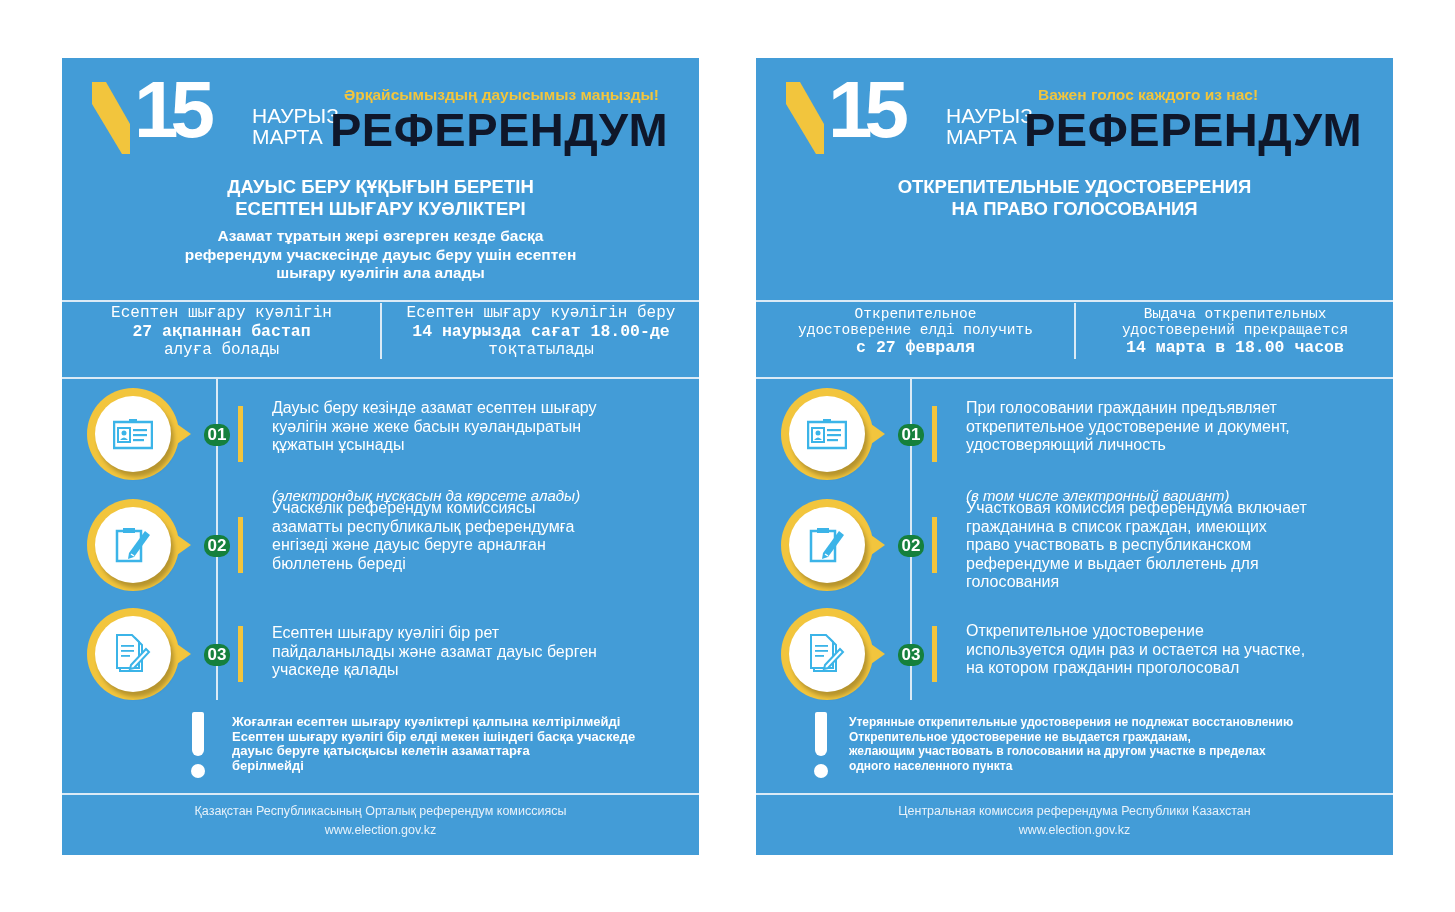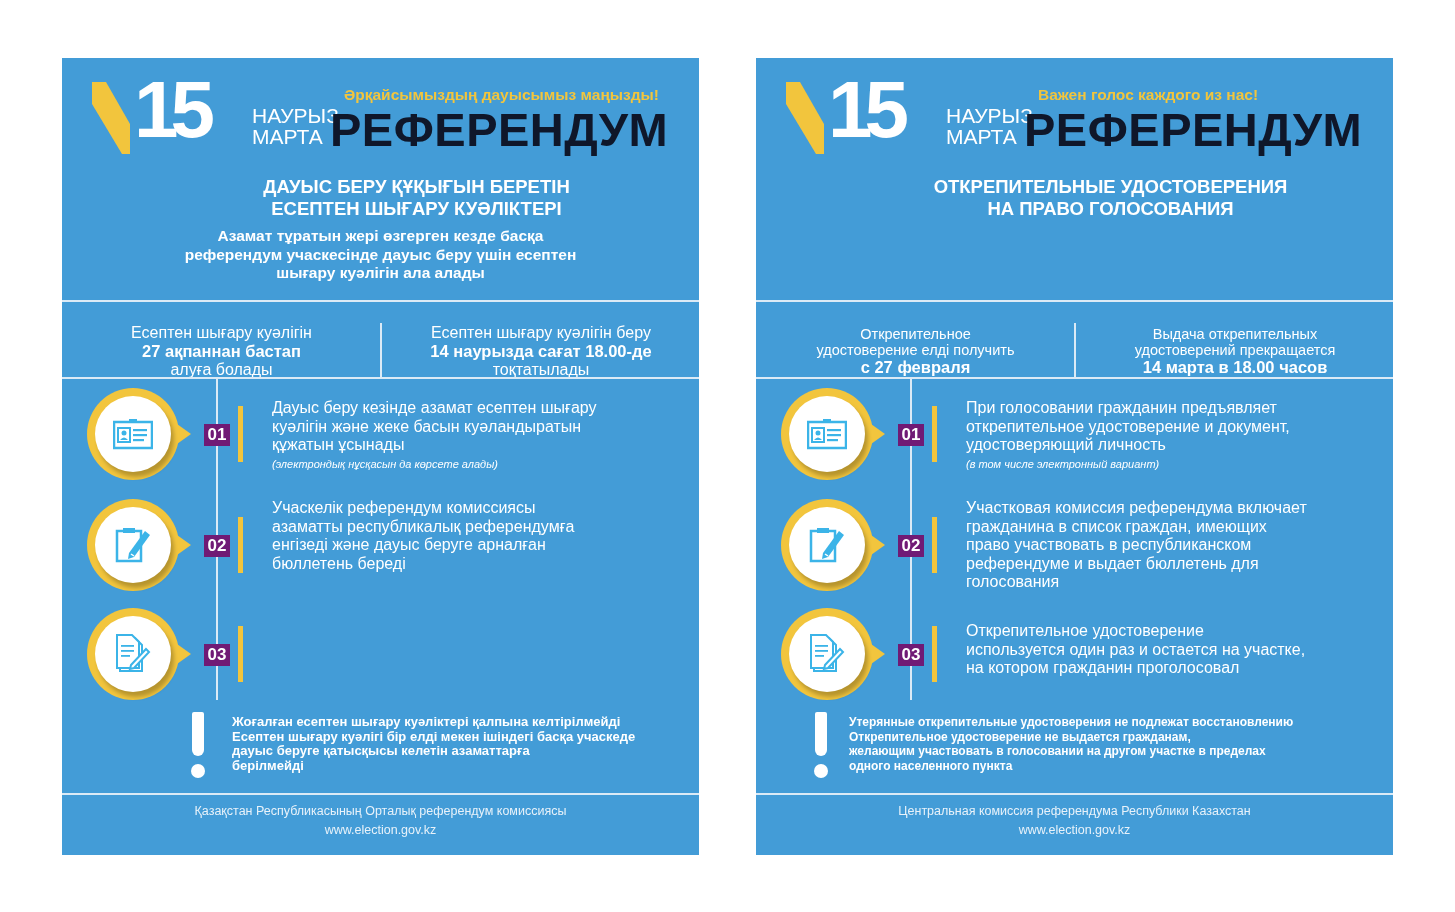--- a/index.html
+++ b/index.html
@@ -29,30 +29,30 @@
       position: absolute; left: 282px; top: 28px; font-size: 15.5px; font-weight: bold; color: #f2c53d;
       white-space: nowrap;
     }
     .big-title {
       position: absolute; left: 268px; top: 44px; font-size: 47px; font-weight: bold; color: #0f172a;
       letter-spacing: 0.5px; white-space: nowrap;
     }
 
     .heading {
       position: absolute; left: 0; width: 100%; top: 118px; text-align: center;
-      font-size: 18.5px; font-weight: bold; line-height: 22px; text-transform: none; margin-left: 36px;
+      font-size: 18.5px; font-weight: bold; line-height: 22px; text-transform: none;
     }
     .intro {
       position: absolute; left: 0; width: 100%; top: 169px; text-align: center;
       font-size: 15.5px; font-weight: bold; line-height: 18.5px;
     }
     .hline { position: absolute; left: 0; width: 100%; height: 2px; background: #dbeaf6; }
     .vline { position: absolute; width: 2px; background: #dbeaf6; }
 
-    .dates { position: absolute; left: 0; top: 256px; width: 100%; height: 75px; }
+    .dates { position: absolute; left: 0; top: 236px; width: 100%; height: 75px; font-family: Liberation Mono, monospace; }
     .date-col {
       position: absolute; top: 0; height: 75px; display: flex; flex-direction: column;
       justify-content: center; align-items: center; text-align: center;
     }
     .date-col.c1 { left: 0; width: 319px; }
     .date-col.c2 { left: 321px; width: 316px; }
     .date-col .t { font-size: 16px; line-height: 18px; font-weight: normal; }
     .date-col .b { font-size: 16.5px; line-height: 19px; font-weight: bold; }
     .right .date-col .t { font-size: 14.5px; line-height: 16px; }
 
@@ -66,29 +66,29 @@
       content: ""; position: absolute; right: -12px; top: 36px; width: 0; height: 0;
       border-top: 10px solid transparent; border-bottom: 10px solid transparent;
       border-left: 14px solid #f2c53d;
     }
     .badge-inner {
       position: absolute; left: 8px; top: 8px; width: 76px; height: 76px; border-radius: 50%;
       background: #ffffff; box-shadow: 3px 5px 4px rgba(0,0,0,0.25);
       display: flex; align-items: center; justify-content: center;
     }
     .step-num {
-      position: absolute; left: 142px; top: 36px; width: 26px; height: 22px; background: #701a75;
-      border-radius: 0; color: #fff; font-weight: bold; font-size: 17px; line-height: 22px; text-align: center;
+      position: absolute; left: 142px; top: 36px; width: 26px; height: 22px; background: #15803d;
+      border-radius: 10px; color: #fff; font-weight: bold; font-size: 17px; line-height: 22px; text-align: center;
     }
     .step-bar { position: absolute; left: 176px; top: 18px; width: 5px; height: 56px; background: #f2c53d; }
     .step-text {
       position: absolute; left: 210px; top: 11px; width: 410px; font-size: 16px; line-height: 18.5px;
       font-weight: normal;
     }
-    .step-text .note { font-style: italic; font-size: 11px; }
+    .step-text .note { font-style: italic; font-size: 15px; margin-top: 32px; }
 
     .warn { position: absolute; left: 0; top: 654px; width: 100%; height: 70px; }
     .excl {
       position: absolute; top: 0; width: 20px; height: 70px;
     }
     .excl .bar { position: absolute; left: 4px; top: 0; width: 12px; height: 44px; background: #fff; border-radius: 2px 2px 6px 6px; }
     .excl .dot { position: absolute; left: 3px; top: 52px; width: 14px; height: 14px; background: #fff; border-radius: 50%; }
     .warn-text {
       position: absolute; top: 3px; font-size: 13px; line-height: 14.5px; font-weight: bold; white-space: nowrap;
     }
@@ -201,20 +201,25 @@
           <path d="M4,2 L19,2 L26,9 L26,35 L4,35 Z" fill="#fff" stroke="#3bb4e8" stroke-width="2"></path>
           <rect x="8" y="12" width="13" height="1.8" fill="#3bb4e8"></rect>
           <rect x="8" y="17" width="13" height="1.8" fill="#3bb4e8"></rect>
           <rect x="8" y="22" width="9" height="1.8" fill="#3bb4e8"></rect>
           <path d="M18,32 L33,16 L36,19 L21,35 L17,36 Z" fill="#fff" stroke="#3bb4e8" stroke-width="2"></path>
         </svg>
       </div>
     </div>
     <div class="step-num">03</div>
     <div class="step-bar"></div>
+    <div class="step-text" style="top:16px">
+      <div>Есептен шығару куәлігі бір рет</div>
+      <div>пайдаланылады және азамат дауыс берген</div>
+      <div>учаскеде қалады</div>
+    </div>
   </div>
 
   <div class="warn">
     <div class="excl" style="left:126px">
       <div class="bar"></div>
         <div class="dot"></div>
     </div>
     <div class="warn-text" style="left:170px">
       <div>Жоғалған есептен шығару куәліктері қалпына келтірілмейді</div>
       <div>Есептен шығару куәлігі бір елді мекен ішіндегі басқа учаскеде</div>

